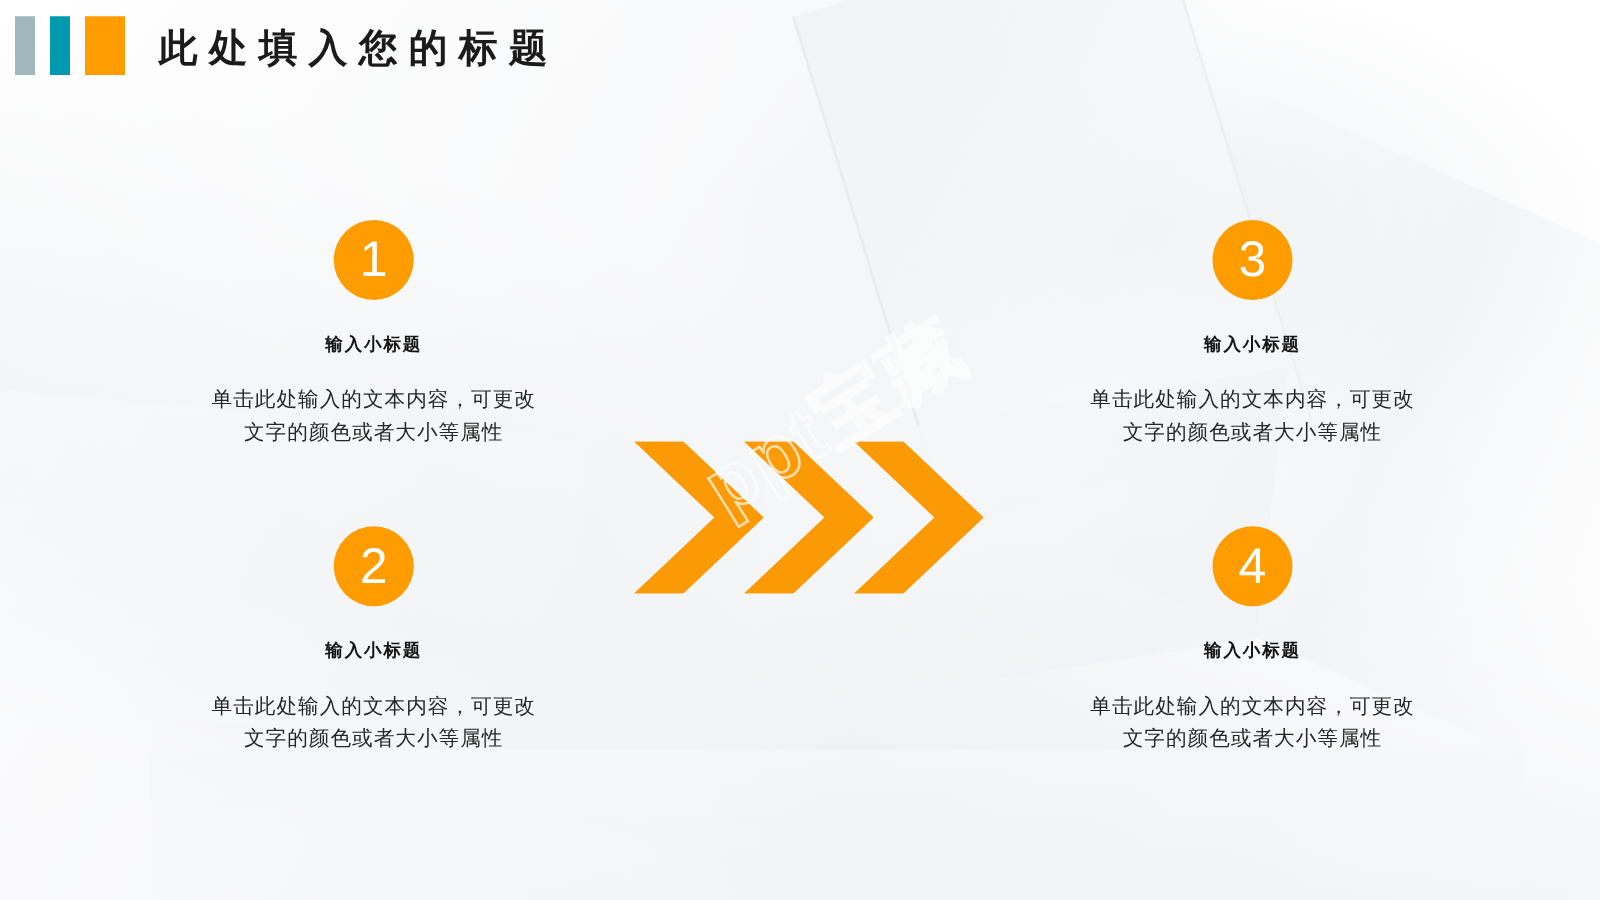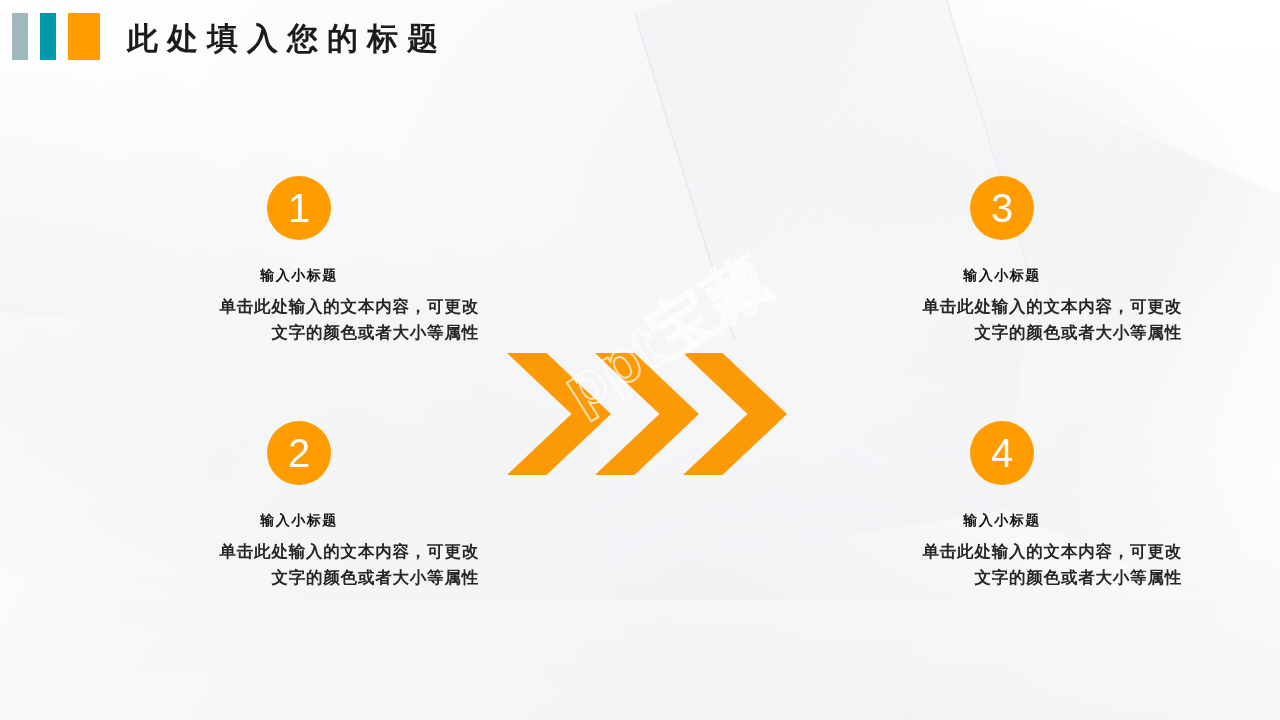--- a/index.html
+++ b/index.html
@@ -128,28 +128,27 @@
   .item-title {
     margin-top: 21px;
     font-size: 14px;
     font-weight: bold;
     color: #141414;
     letter-spacing: 1.5px;
     line-height: 28px;
   }
 
   .item-body {
-    margin-top: 4px;
+    margin-top: 18px;
     font-size: 16.5px;
     color: #262626;
     line-height: 26px;
     letter-spacing: .8px;
-    text-align: right;
+    text-align: center;
     white-space: pre-line;
-    font-weight: bold;
   }
 
   
   .chevrons {
     position: absolute;
     left: 505px; top: 353px;
     width: 280px;
     height: 122px;
   }
   .chev {

